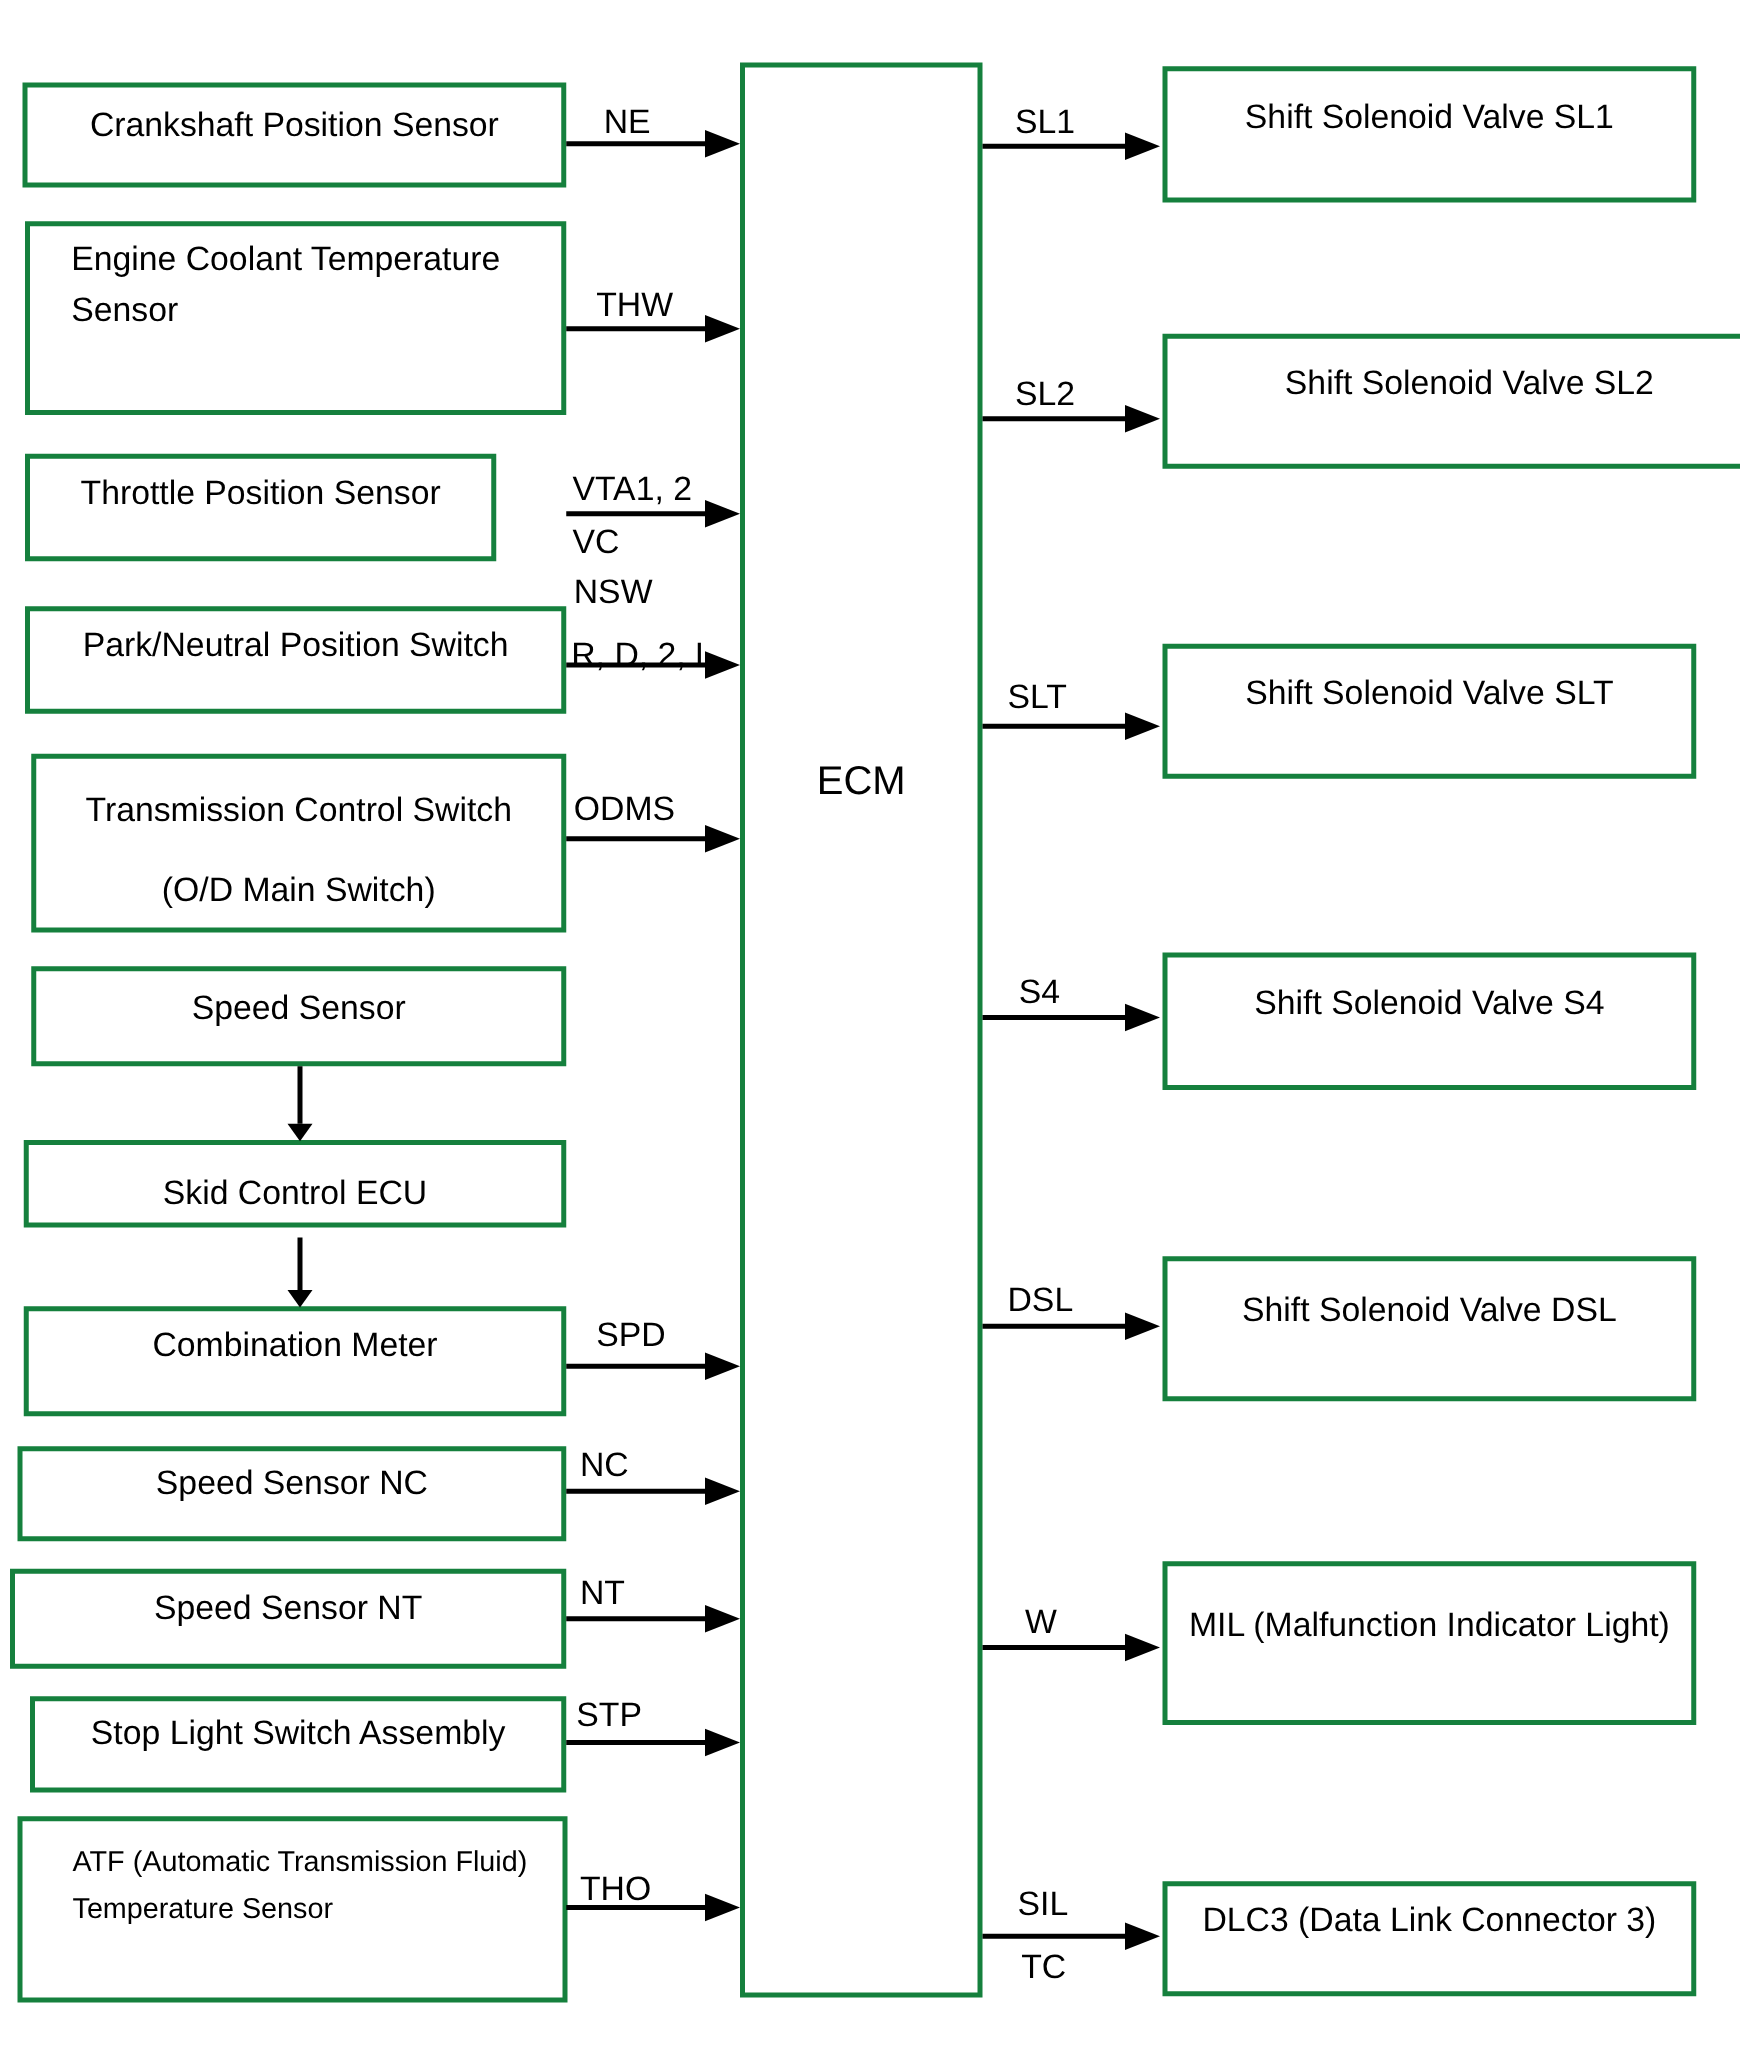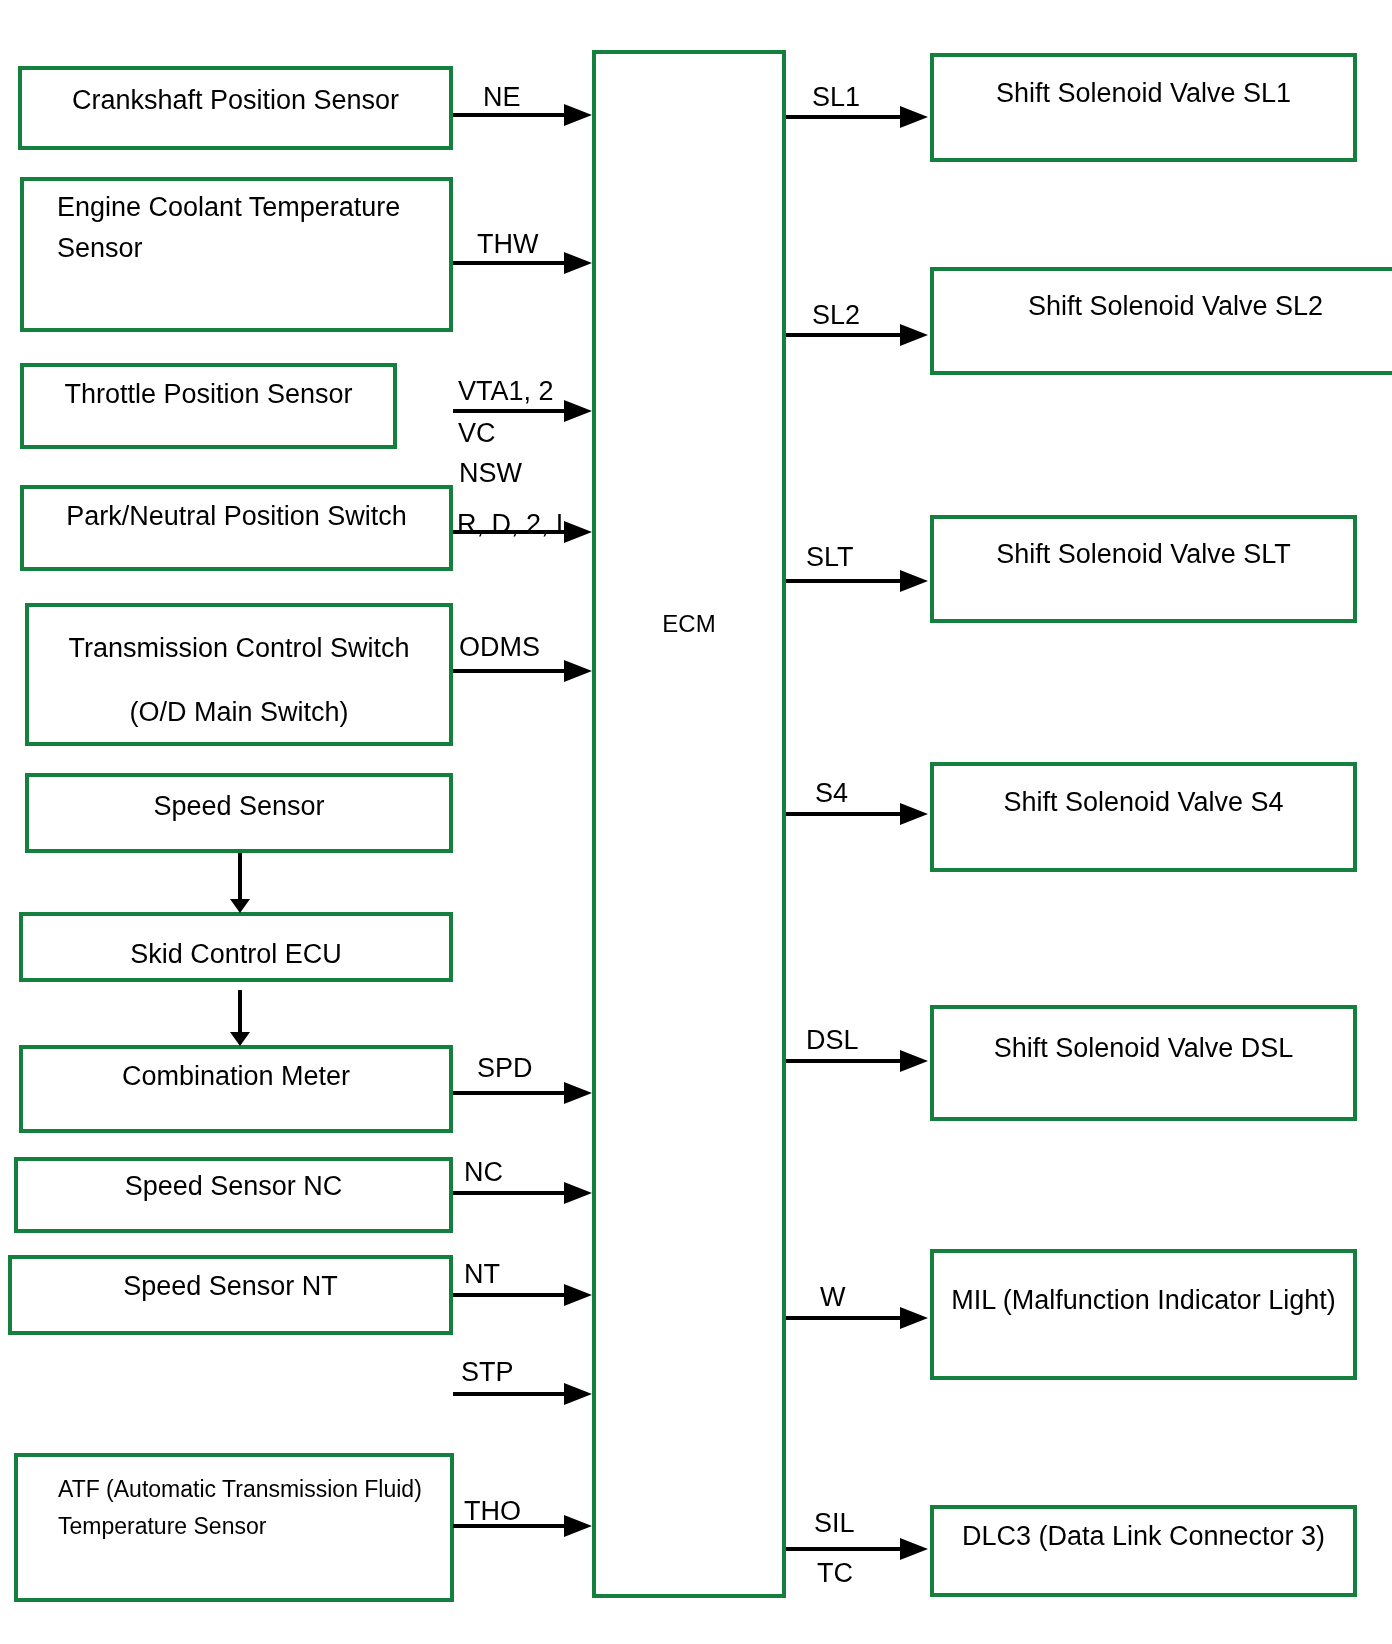--- a/index.html
+++ b/index.html
@@ -10,21 +10,21 @@
   }
   .box{position:absolute;border:4px solid #15803d;background:#fff;box-sizing:border-box;font-size:27px;line-height:34px;}
   .rbox{display:flex;align-items:center;justify-content:center;padding-bottom:30px;text-align:center;}
   .ctr{text-align:center;}
   .btxt{white-space:nowrap;}
   .lbl{position:absolute;font-size:27px;line-height:34px;white-space:nowrap;}
   .hl{position:absolute;height:4px;background:#000;}
   .vl{position:absolute;width:4px;background:#000;}
   .ar{position:absolute;width:0;height:0;border-top:11px solid transparent;border-bottom:11px solid transparent;border-left:28px solid #000;}
   .ad{position:absolute;width:0;height:0;border-left:10px solid transparent;border-right:10px solid transparent;border-top:14px solid #000;}
-  .ecm-lbl{position:absolute;left:0;right:0;top:553px;text-align:center;font-size:24px;}
+  .ecm-lbl{position:absolute;left:0;right:0;top:553px;text-align:center;font-size:32px;}
 </style>
 </head>
 <body>
 
 <div id="canvas">
 
   <div class="box" style="left:592px;top:50px;width:194px;height:1548px;">
     <div class="ecm-lbl btxt">ECM</div>
   </div>
 
@@ -63,20 +63,23 @@
   </div>
 
   <div class="box ctr" style="left:14px;top:1157px;width:439px;height:76px;padding-top:8px;">
     <div class="btxt">Speed Sensor NC</div>
   </div>
 
   <div class="box ctr" style="left:8px;top:1255px;width:445px;height:80px;padding-top:10px;">
     <div class="btxt">Speed Sensor NT</div>
   </div>
 
+  <div class="box ctr" style="left:24px;top:1357px;width:429px;height:77px;padding-top:8px;">
+    <div class="btxt">Stop Light Switch Assembly</div>
+  </div>
 
   <div class="box" style="left:14px;top:1453px;width:440px;height:149px;padding:14px 0 0 40px;font-size:23px;line-height:37px;">
     <div class="btxt">ATF (Automatic Transmission Fluid)</div>
     <div class="btxt">Temperature Sensor</div>
   </div>
 
   <div class="box rbox" style="left:930px;top:53px;width:427px;height:109px;">
     <div class="btxt">Shift Solenoid Valve SL1</div>
   </div>
 

